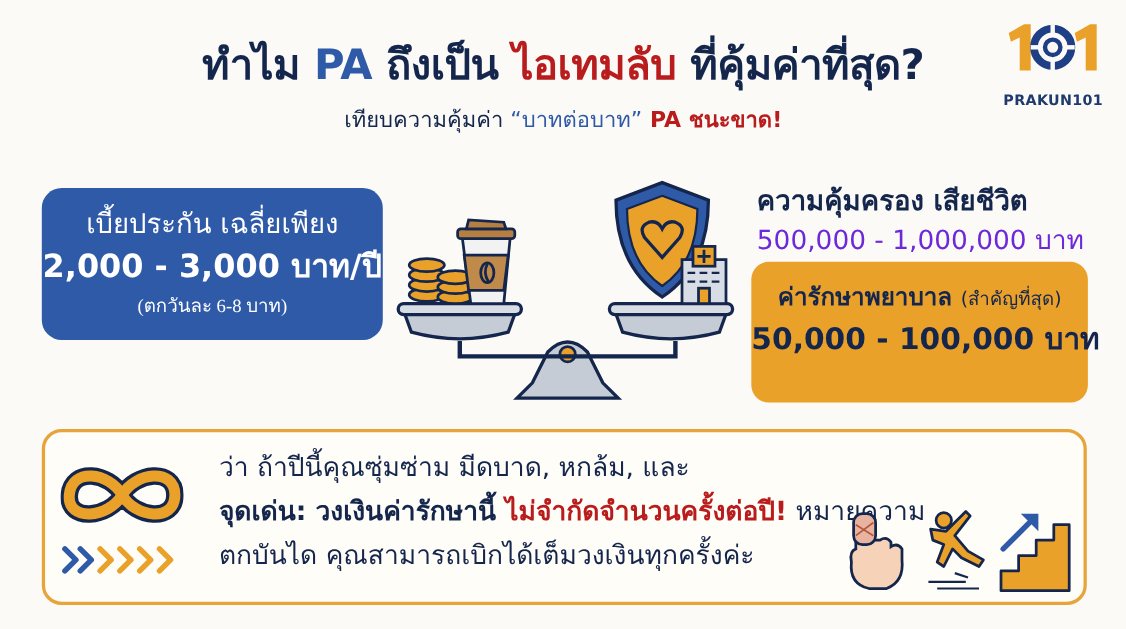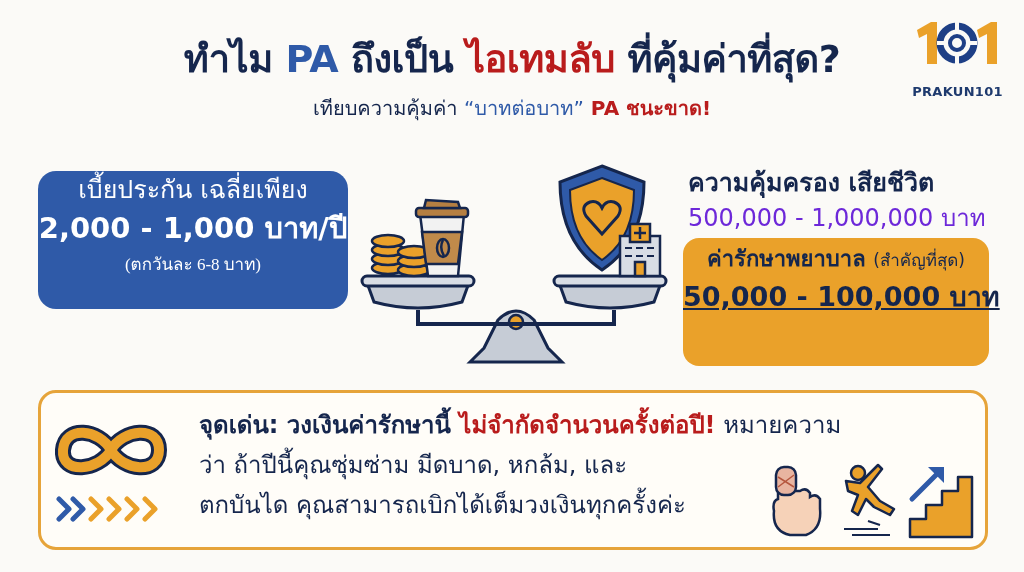--- a/index.html
+++ b/index.html
@@ -31,45 +31,46 @@
   .logo-mark { position: absolute; left: 6px; top: 0; width: 92px; height: 48px; }
   .logo-text {
     position: absolute; left: 0; top: 66px; width: 105px; text-align: center;
     font-size: 13px; font-weight: bold; color: #1e3a6e; letter-spacing: 0.3px;
   }
 
   
   .premium-box {
     position: absolute; left: 38px; top: 171px; width: 310px; height: 138px;
     background: #2f5aa8; border-radius: 18px; color: #fff; text-align: center;
+    padding-top: 14px;
   }
   .premium-box .l1 { font-size: 25px; line-height: 38px; }
   .premium-box .l2 { font-size: 29px; font-weight: bold; line-height: 38px; }
   .premium-box .l3 { font-size: 17px; line-height: 36px; font-family: Liberation Serif, serif; }
 
   
   .scale { position: absolute; left: 358px; top: 152px; width: 316px; height: 218px; }
 
   
   .death-title {
     position: absolute; left: 688px; top: 162px; font-size: 25px; font-weight: bold;
     color: #15264d; white-space: nowrap;
   }
   .death-amount {
     position: absolute; left: 688px; top: 198px; font-size: 24px; color: #6d28d9;
     white-space: nowrap;
   }
   .medical-box {
     position: absolute; left: 683px; top: 238px; width: 306px; height: 128px;
     background: #eaa12a; border-radius: 16px; text-align: center; color: #15264d;
-    padding-top: 4px;
+    padding-top: 16px;
   }
   .medical-box .l1 { font-size: 22px; font-weight: bold; line-height: 34px; white-space: nowrap; }
   .medical-box .l1 .note { font-size: 17px; font-weight: normal; }
-  .medical-box .l2 { font-size: 27px; font-weight: bold; line-height: 40px; white-space: nowrap; text-decoration: underline; }
+  .medical-box .l2 { font-size: 27px; font-weight: bold; line-height: 40px; white-space: nowrap; }
   .medical-box .l3 { font-size: 27px; font-weight: bold; line-height: 36px; }
 
   
   .highlight {
     position: absolute; left: 38px; top: 390px; width: 950px; height: 160px;
     border: 3px solid #e6a43a; border-radius: 18px; background: #fffdf8;
   }
   .infinity { position: absolute; left: 14px; top: 26px; width: 112px; height: 62px; }
   .chevrons { position: absolute; left: 14px; top: 102px; width: 120px; height: 28px; }
   .hl-text {
@@ -99,21 +100,21 @@
     <rect x="44" y="4" width="4" height="42" fill="#fbfaf7"></rect>
     <rect x="26" y="23" width="40" height="4" fill="#fbfaf7"></rect>
     <circle cx="46" cy="25" r="7" fill="none" stroke="#1e3f86" stroke-width="4"></circle>
     <path d="M66 12 L80 4 L86 4 L86 46 L76 46 L76 16 L68 20 Z" fill="#eaa12a"></path>
   </svg>
   <div class="logo-text">PRAKUN101</div>
 </div>
 
 <div class="premium-box">
   <div class="l1">เบี้ยประกัน เฉลี่ยเพียง</div>
-  <div class="l2">2,000 - 1,000 บาท/ปี</div>
+  <div class="l2">2,000 - 3,000 บาท/ปี</div>
   <div class="l3">(ตกวันละ 6-8 บาท)</div>
 </div>
 
 <svg class="scale" viewBox="0 0 316 218">
 
   <path d="M112 210 L126 196 L140 168 Q158 150 176 168 L190 196 L204 210 Z" fill="#c6ccd6" stroke="#15264d" stroke-width="3"></path>
   <circle cx="158" cy="170" r="7" fill="#eaa12a" stroke="#15264d" stroke-width="2.5"></circle>
 
   <path d="M60 158 L60 172 L256 172 L256 158" fill="none" stroke="#15264d" stroke-width="4"></path>
 
@@ -178,24 +179,24 @@
       <path d="M4 4 L14 14 L4 24" stroke="#2f5aa8"></path>
       <path d="M18 4 L28 14 L18 24" stroke="#2f5aa8"></path>
       <path d="M36 4 L46 14 L36 24" stroke="#eaa12a"></path>
       <path d="M54 4 L64 14 L54 24" stroke="#eaa12a"></path>
       <path d="M72 4 L82 14 L72 24" stroke="#eaa12a"></path>
       <path d="M90 4 L100 14 L90 24" stroke="#eaa12a"></path>
     </g>
   </svg>
 
   <div class="hl-text">
+    <div class="hl-line">ว่า ถ้าปีนี้คุณซุ่มซ่าม มีดบาด, หกล้ม, และ</div>
     <div class="hl-line">
       <span class="bold navy">จุดเด่น: วงเงินค่ารักษานี้ </span><span class="bold gold">ไม่จำกัดจำนวนครั้งต่อปี!</span><span class="navy"> หมายความ</span>
     </div>
-    <div class="hl-line">ว่า ถ้าปีนี้คุณซุ่มซ่าม มีดบาด, หกล้ม, และ</div>
     <div class="hl-line">ตกบันได คุณสามารถเบิกได้เต็มวงเงินทุกครั้งค่ะ</div>
   </div>
 
   <div class="icons-row">
     <svg style="left:0;" width="62" height="80" viewBox="0 0 62 80">
       <g stroke="#15264d" stroke-width="2.5" fill="#f6d2b8">
         <path d="M8 52 Q6 72 24 76 L40 76 Q56 70 54 50 L54 40 Q50 34 44 38 L44 34 Q40 28 34 32 L28 32 L28 16 Q26 8 18 10 Q12 12 12 18 L12 40 Q6 42 8 52 Z"></path>
         <rect x="10" y="8" width="20" height="28" rx="8" fill="#e8b4a0"></rect>
         <path d="M12 18 L28 28 M12 28 L28 16" stroke="#b5563e" stroke-width="1.5"></path>
       </g>

